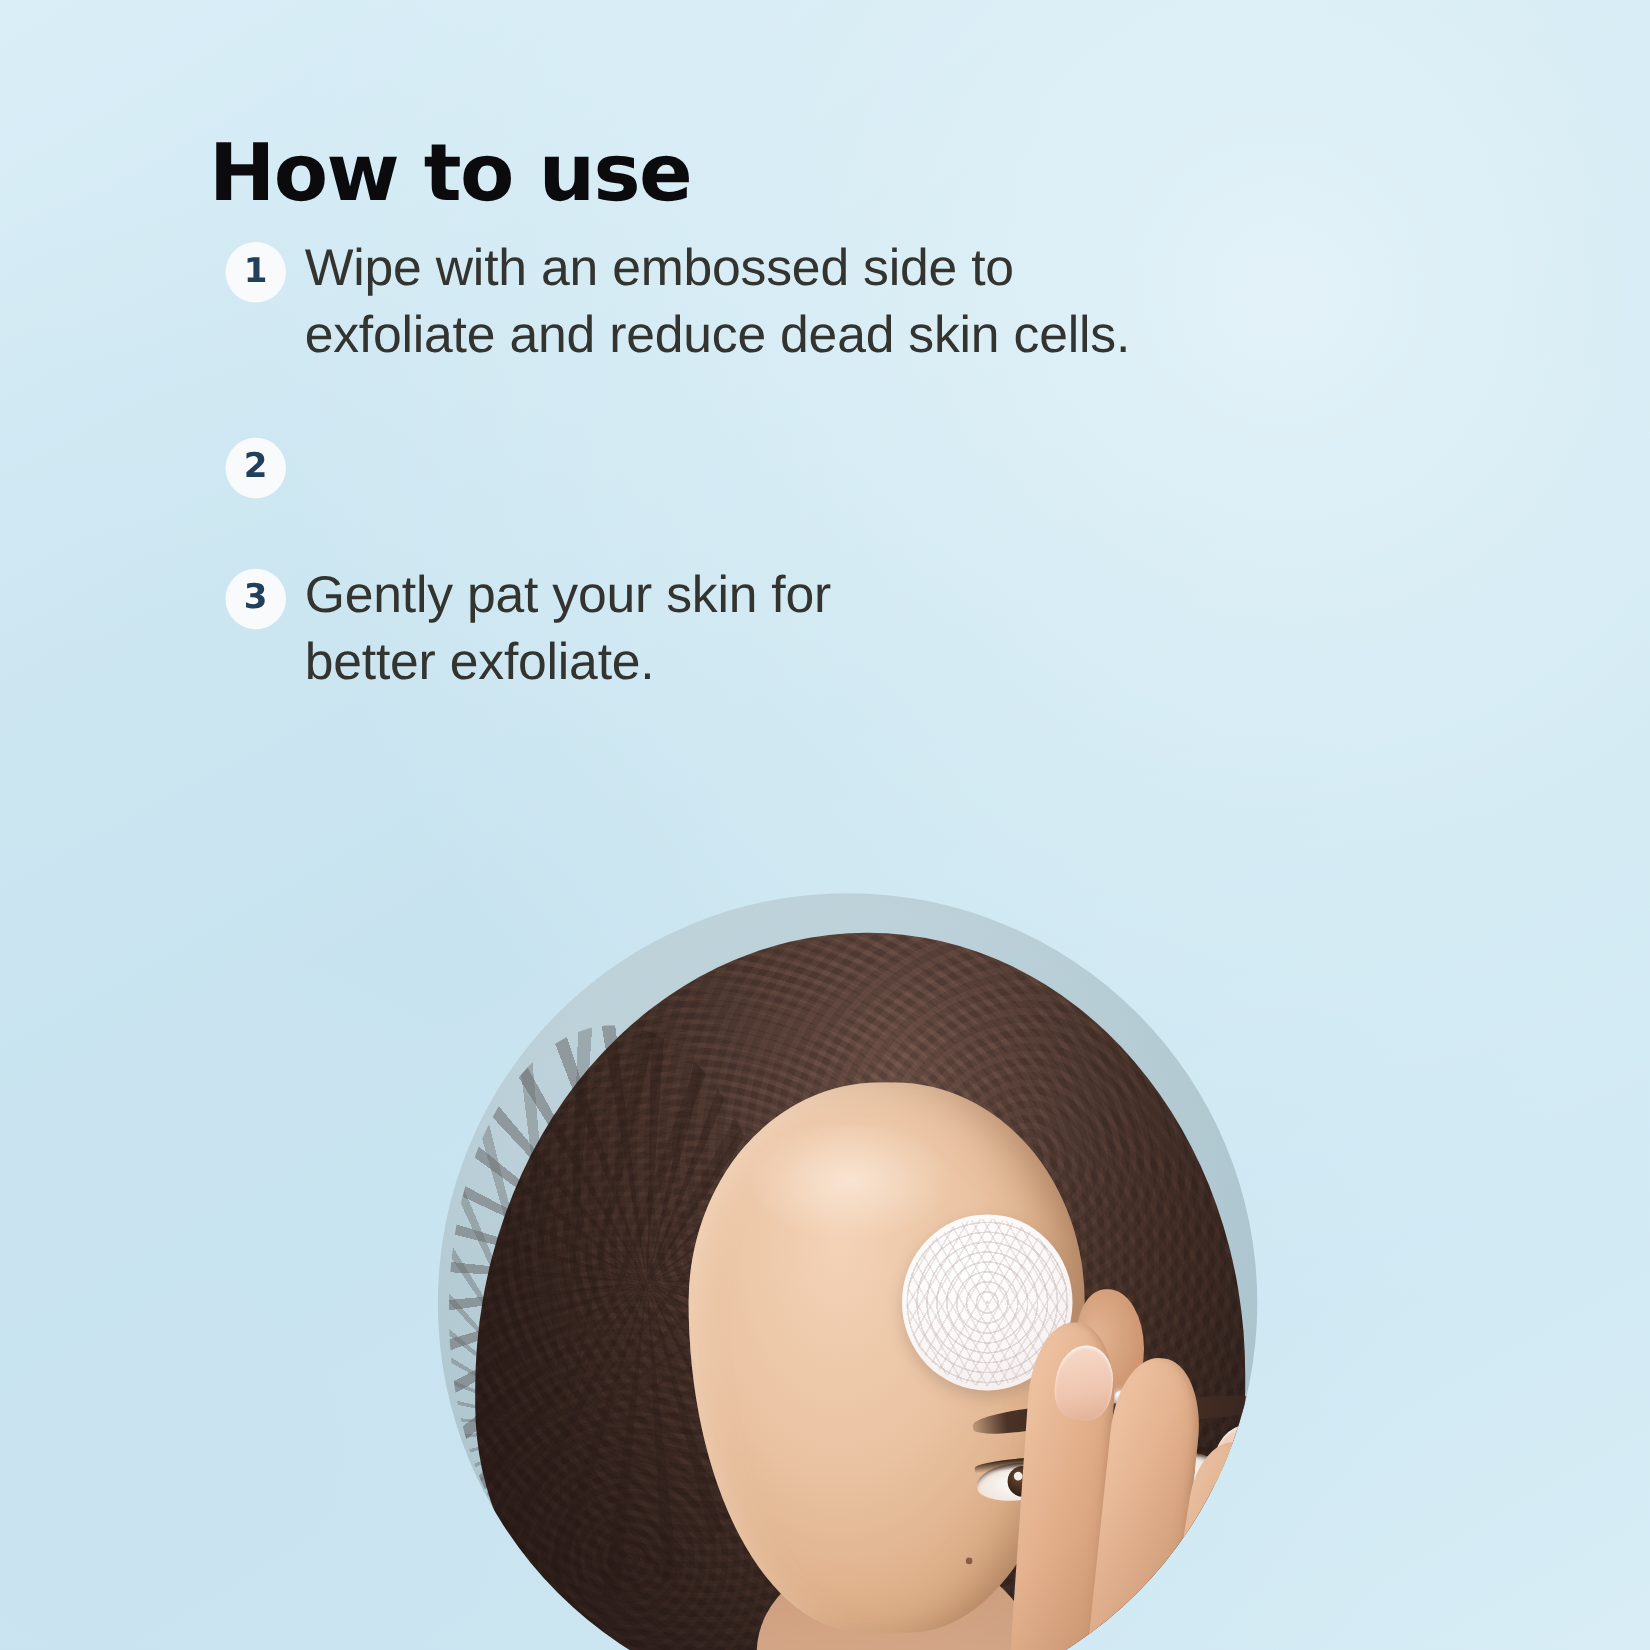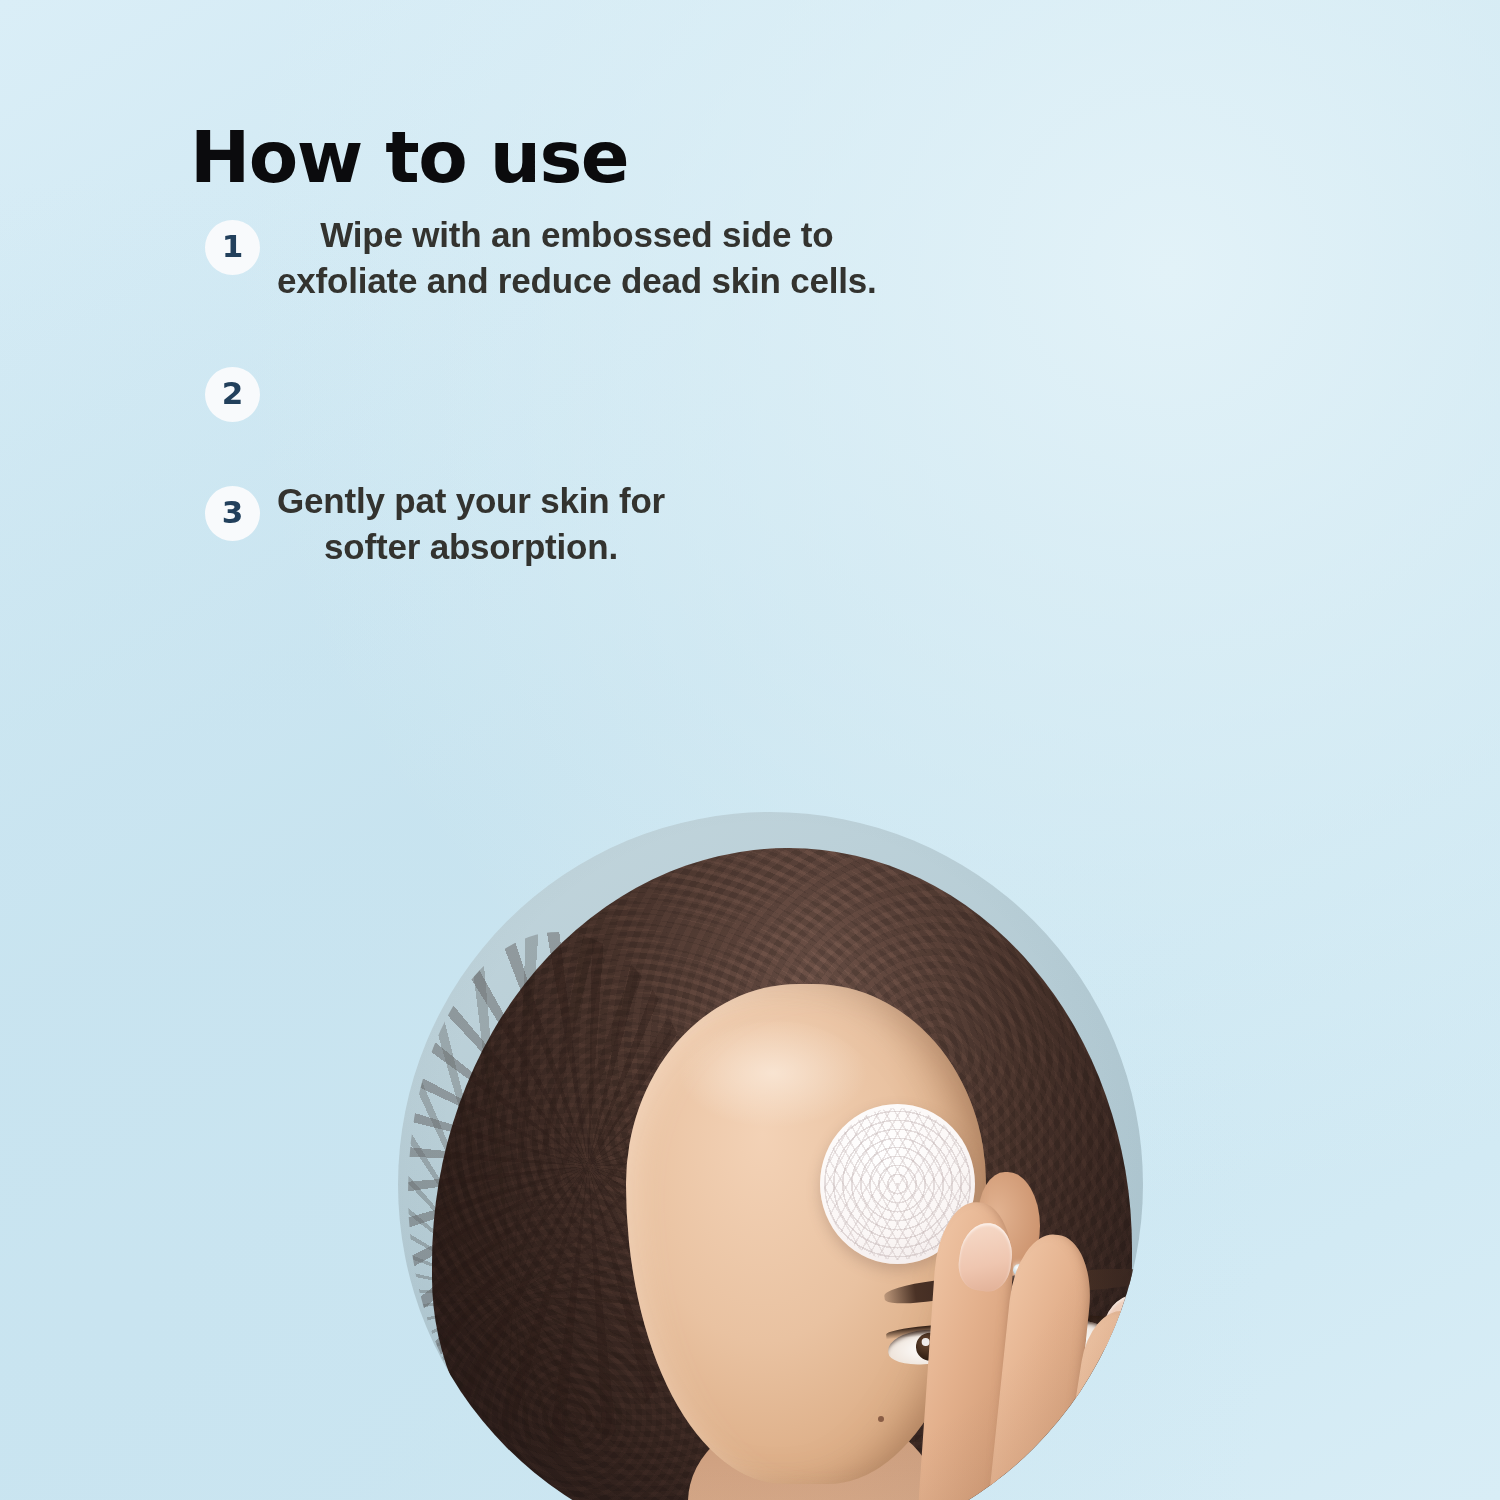--- a/index.html
+++ b/index.html
@@ -15,21 +15,20 @@
 
   #canvas {
     position: relative;
     width: 1500px;
     height: 1500px;
     background:
       radial-gradient(circle at 78% 18%, #E2F2F8 0%, rgba(226,242,248,0) 55%),
       radial-gradient(circle at 8% 88%, #C9E4F0 0%, rgba(201,228,240,0) 60%),
       linear-gradient(150deg, #DAEEF7 0%, #C6E3EF 46%, #CCE7F2 70%, #D8EDF6 100%);
     overflow: hidden;
-    text-align: center;
   }
 
   
   .page-title {
     position: absolute;
     left: 190px;
     top: 72px;
     font-family: "DejaVu Sans", "Liberation Sans", sans-serif;
     font-size: 72px;
     font-weight: 700;
@@ -72,22 +71,22 @@
     font-size: 31px;
     font-weight: 700;
     color: #22405C;
     line-height: 1;
     position: relative;
     top: -1px;
   }
 
   .step-text {
     font-family: "Liberation Sans", sans-serif;
-    font-size: 35px;
-    font-weight: 700;
+    font-size: 47px;
+    font-weight: 400;
     color: #33332F;
     line-height: 1.30;
     letter-spacing: -0.2px;
     max-width: 980px;
     white-space: pre-line;
   }
 
   
   .photo-wrap {
     position: absolute;
@@ -340,21 +339,21 @@
       <div class="step-badge">
         <span>2</span>
       </div>
     </div>
 
     <div class="step">
       <div class="step-badge">
         <span>3</span>
       </div>
       <div class="step-text">Gently pat your skin for
-softer absorption.</div>
+better exfoliate.</div>
     </div>
 
   </div>
 
   <div class="photo-wrap">
     <div class="photo-circle">
 
       <div class="hair"></div>
       <div class="hair-wisps"></div>
 

